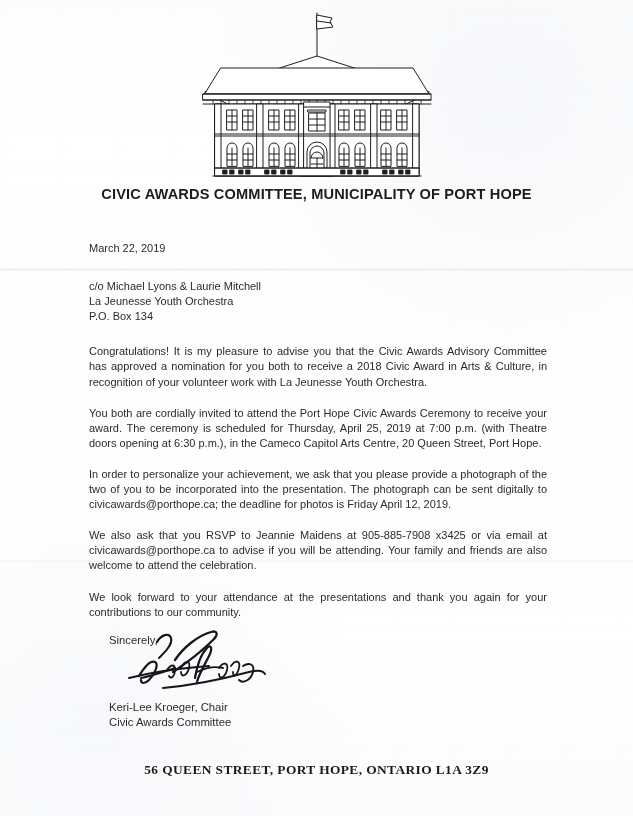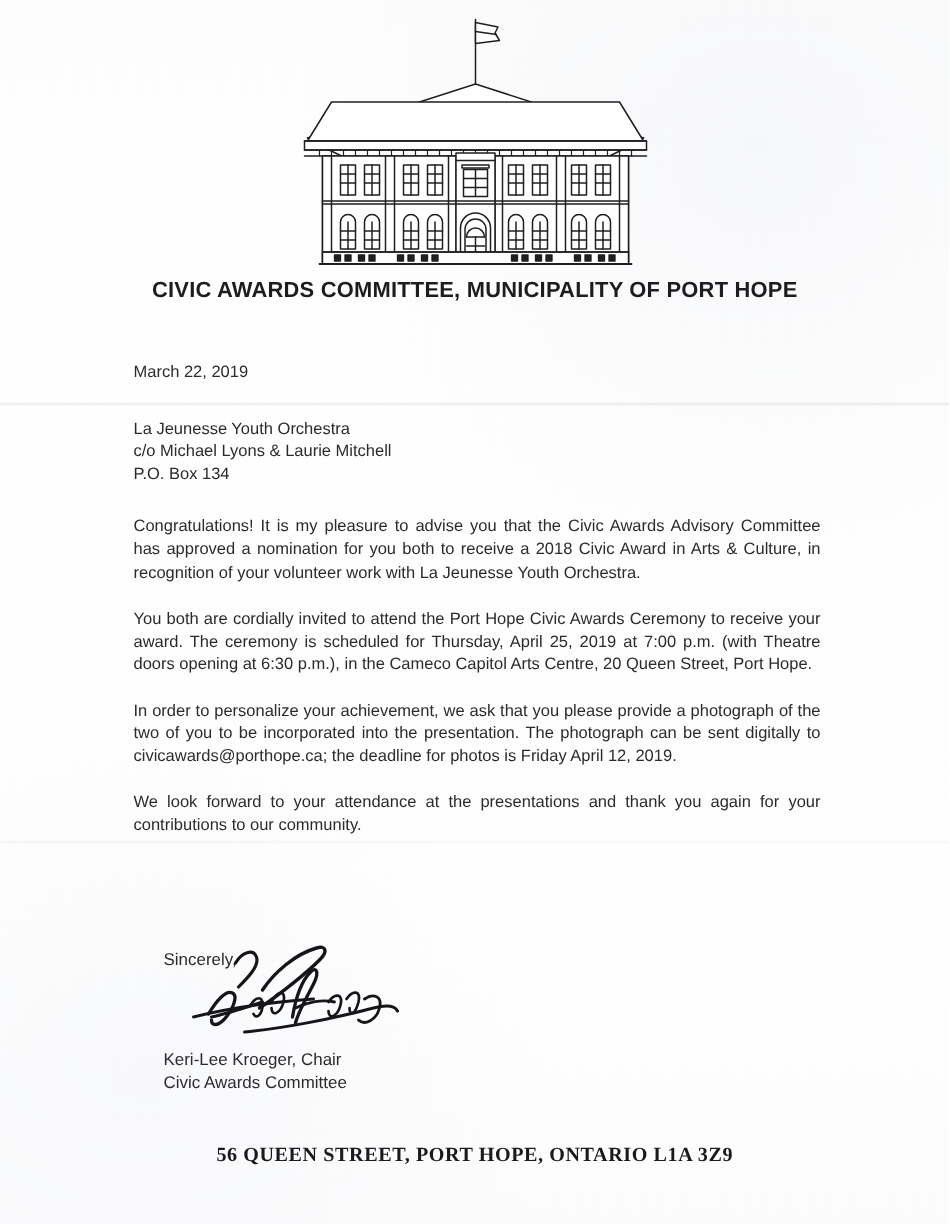--- a/index.html
+++ b/index.html
@@ -366,29 +366,30 @@
     </svg>
   </div>
 
   <div id="org-heading">CIVIC AWARDS COMMITTEE, MUNICIPALITY OF PORT HOPE</div>
 
   <div id="letter">
 
     <div class="date">March 22, 2019</div>
 
     <div class="addr">
+      <span class="line">c/o Michael Lyons &amp; Laurie Mitchell</span>
       <span class="line">La Jeunesse Youth Orchestra</span>
-      <span class="line">c/o Michael Lyons &amp; Laurie Mitchell</span>
       <span class="line">P.O. Box 134</span>
     </div>
 
 
     <p class="para">Congratulations! It is my pleasure to advise you that the Civic Awards Advisory Committee has approved a nomination for you both to receive a 2018 Civic Award in Arts &amp; Culture, in recognition of your volunteer work with La Jeunesse Youth Orchestra.</p>
     <p class="para">You both are cordially invited to attend the Port Hope Civic Awards Ceremony to receive your award. The ceremony is scheduled for Thursday, April 25, 2019 at 7:00 p.m. (with Theatre doors opening at 6:30 p.m.), in the Cameco Capitol Arts Centre, 20 Queen Street, Port Hope.</p>
     <p class="para">In order to personalize your achievement, we ask that you please provide a photograph of the two of you to be incorporated into the presentation. The photograph can be sent digitally to civicawards@porthope.ca; the deadline for photos is Friday April 12, 2019.</p>
+    <p class="para">We also ask that you RSVP to Jeannie Maidens at 905-885-7908 x3425 or via email at civicawards@porthope.ca to advise if you will be attending. Your family and friends are also welcome to attend the celebration.</p>
     <p class="para last">We look forward to your attendance at the presentations and thank you again for your contributions to our community.</p>
   </div>
 
   <div id="signature-block">
     <div id="sincerely">Sincerely,</div>
 
     <div id="sig-mark">
       <svg viewBox="0 0 165 70" xmlns="http://www.w3.org/2000/svg" fill="none" stroke="#16161a" stroke-linecap="round" stroke-linejoin="round">
 
         <path d="M34 16 C38 9, 46 6, 48 12 C50 18, 42 26, 36 32" stroke-width="2.1"></path>

